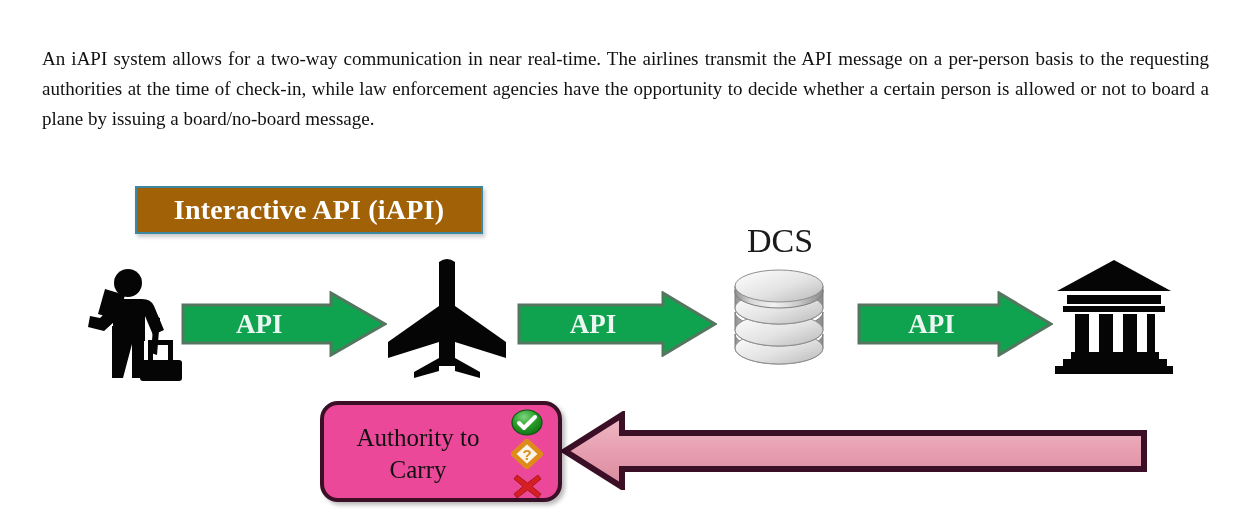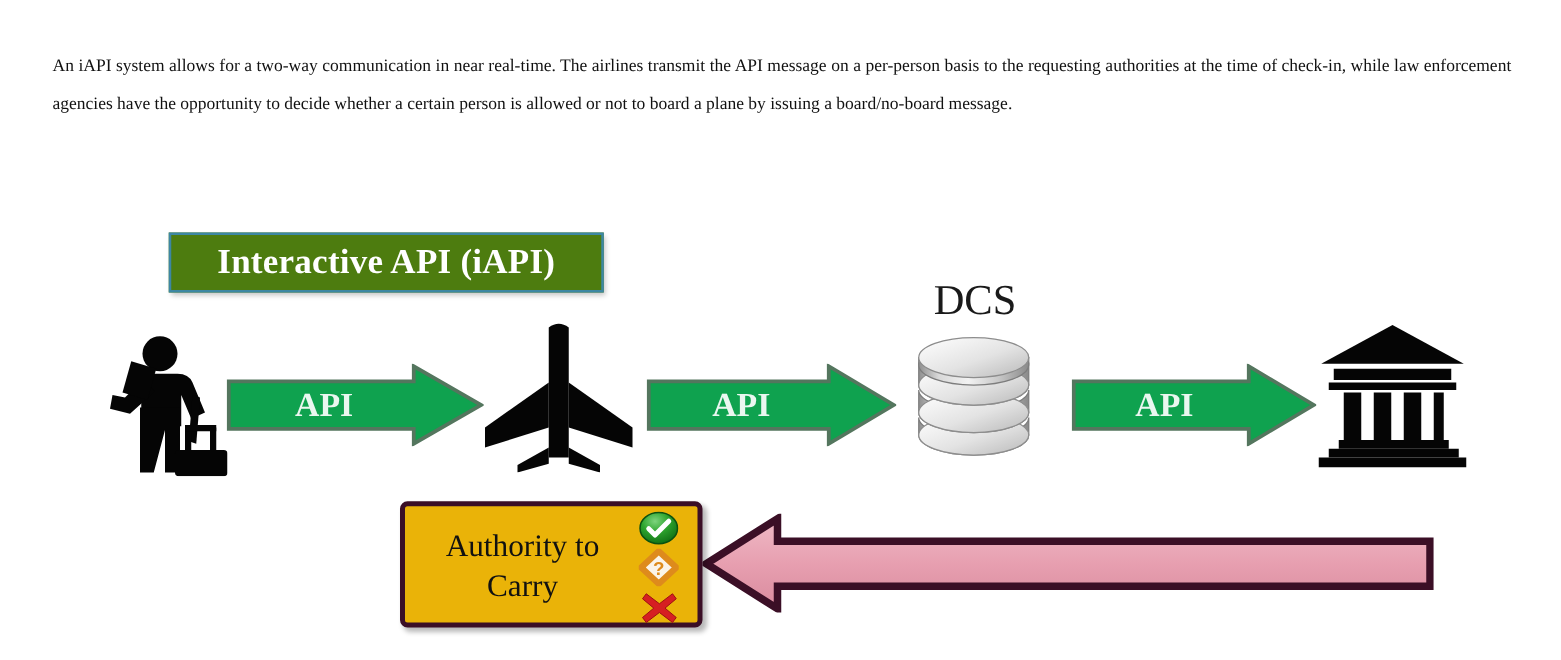--- a/index.html
+++ b/index.html
@@ -15,21 +15,21 @@
     font-family: "Liberation Serif", "DejaVu Serif", serif;
     color: #000000;
   }
 
   
   #intro-paragraph {
     position: absolute;
     left: 42px;
     top: 25px;
     width: 1167px;
-    font-size: 14px;
+    font-size: 19px;
     line-height: 30px;
     text-align: justify;
     text-justify: inter-word;
     color: #111111;
   }
 
   
   #diagram {
     position: absolute;
     left: 0;
@@ -38,21 +38,21 @@
     height: 368px;
   }
 
   
   #iapi-banner {
     position: absolute;
     left: 135px;
     top: 26px;
     width: 348px;
     height: 48px;
-    background: #4d7c0f;
+    background: #a16207;
     border: 2px solid #3D87A3;
     box-sizing: border-box;
     display: flex;
     align-items: center;
     justify-content: center;
     box-shadow: 2px 3px 4px rgba(0,0,0,0.22);
   }
   #iapi-banner .label {
     color: #FFFFFF;
     font-weight: bold;
@@ -109,23 +109,23 @@
   #api-arrow-2 { left: 517px; width: 200px; }
   #api-arrow-3 { left: 857px; width: 196px; }
 
   
   #atc-box {
     position: absolute;
     left: 320px;
     top: 241px;
     width: 242px;
     height: 101px;
-    background: #eab308;
+    background: #ec4899;
     border: 4px solid #3B0F26;
-    border-radius: 6px;
+    border-radius: 18px;
     box-sizing: border-box;
     box-shadow: 3px 3px 4px rgba(0,0,0,0.28);
   }
   #atc-label {
     position: absolute;
     left: 12px;
     top: 12px;
     width: 164px;
     height: 74px;
     display: flex;

